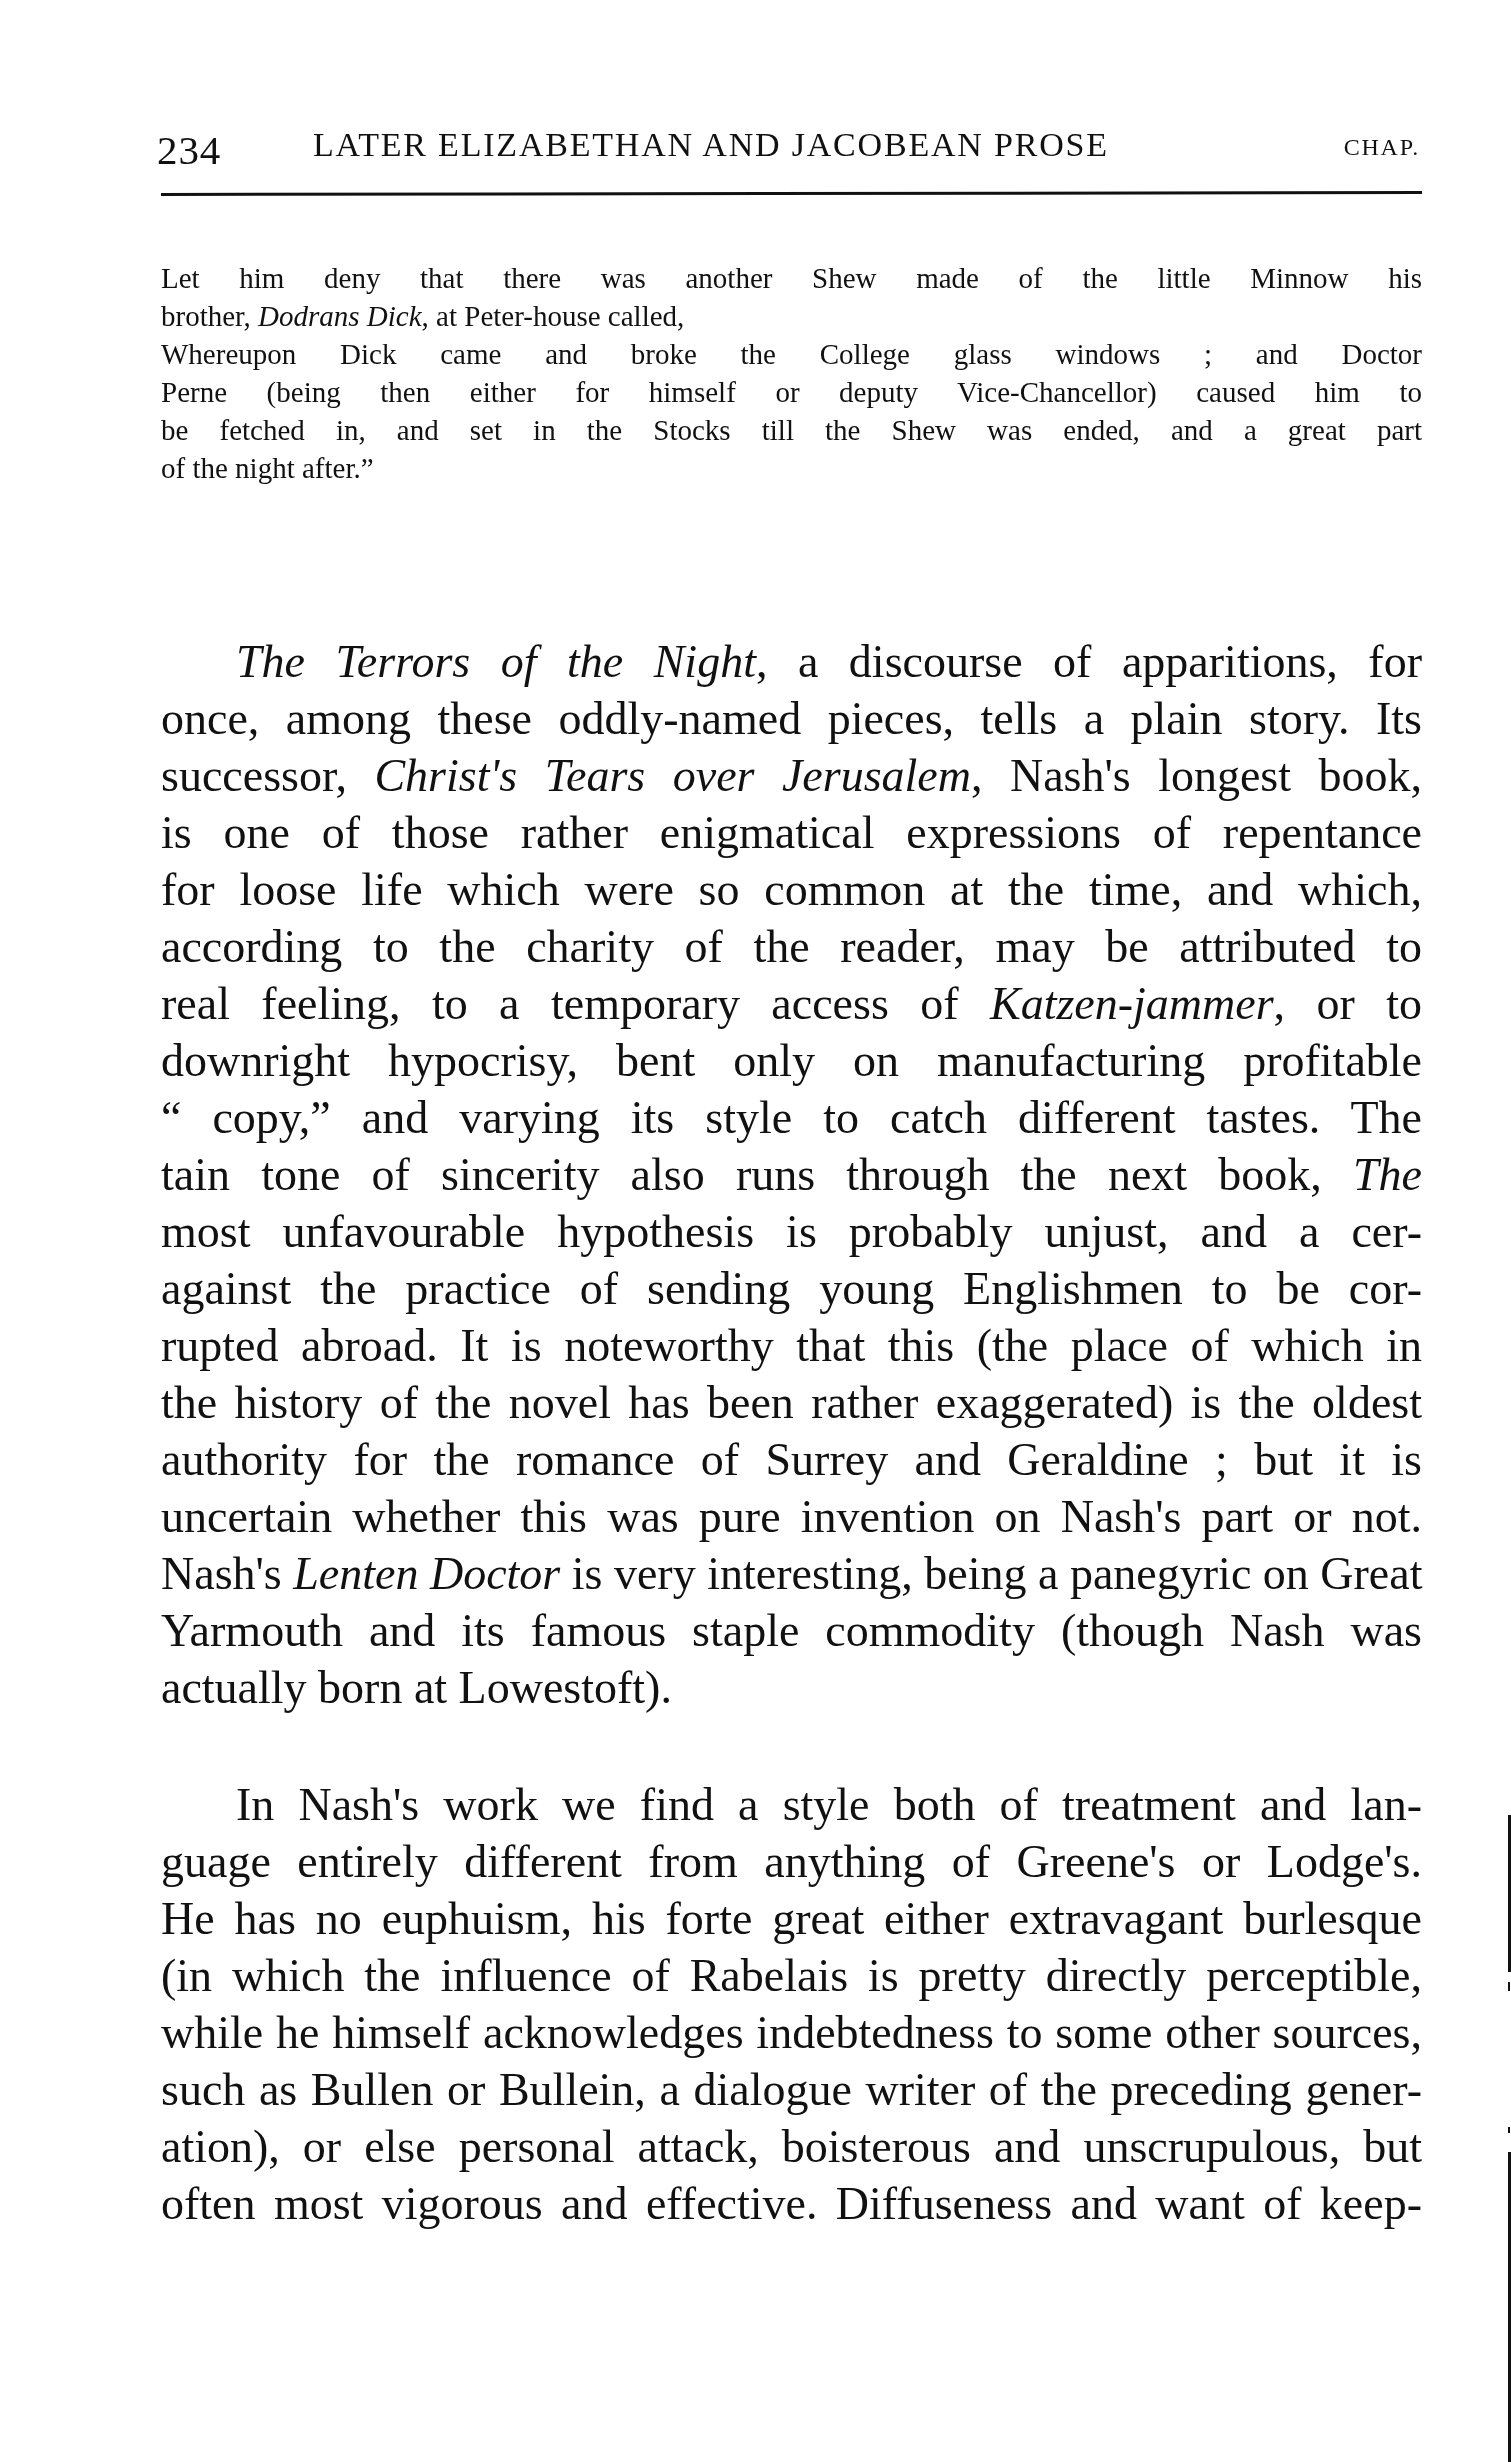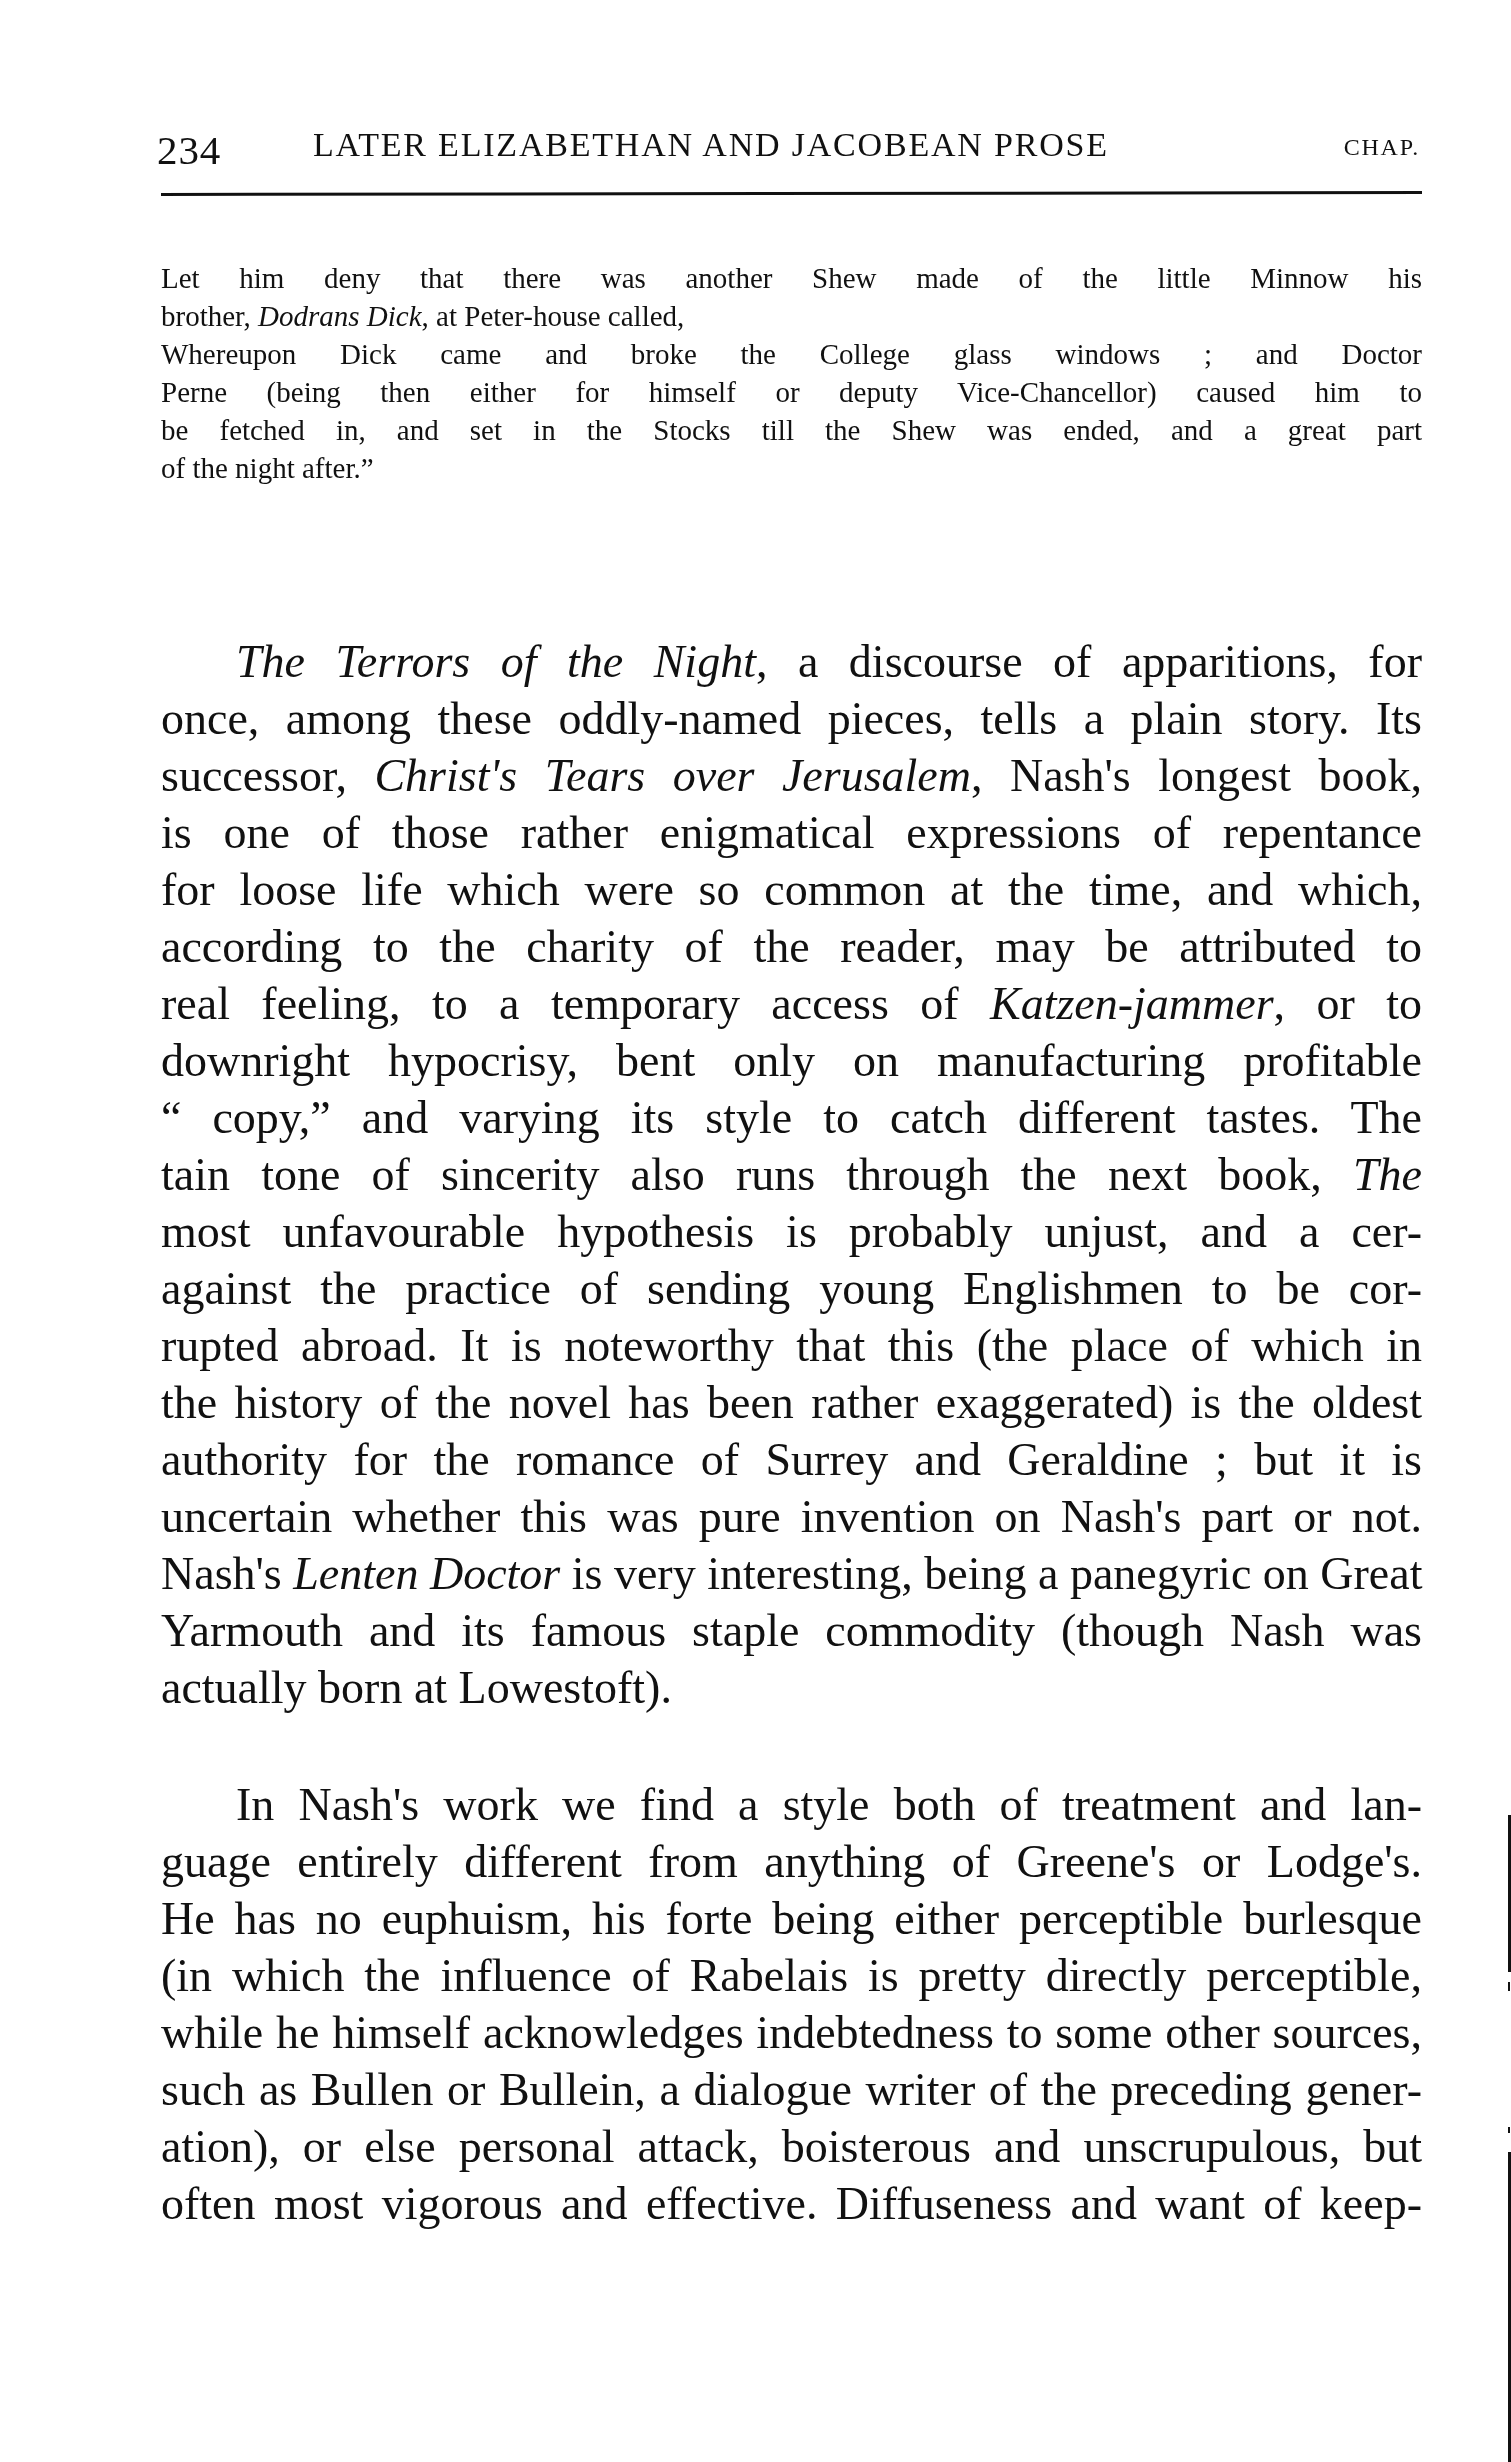--- a/index.html
+++ b/index.html
@@ -71,21 +71,21 @@
       <div class="line just"><span>the history of the novel has been rather exaggerated) is the oldest</span></div>
       <div class="line just"><span>authority for the romance of Surrey and Geraldine ; but it is</span></div>
       <div class="line just"><span>uncertain whether this was pure invention on Nash's part or not.</span></div>
       <div class="line just"><span>Nash's </span><i>Lenten Doctor</i><span> is very interesting, being a panegyric on Great</span></div>
       <div class="line just"><span>Yarmouth and its famous staple commodity (though Nash was</span></div>
       <div class="line last"><span>actually born at Lowestoft).</span></div>
     </div>
   <div class="body body2" id="para1">
       <div class="line just indent"><span>In Nash's work we find a style both of treatment and lan-</span></div>
       <div class="line just"><span>guage entirely different from anything of Greene's or Lodge's.</span></div>
-      <div class="line just"><span>He has no euphuism, his forte being either perceptible burlesque</span></div>
+      <div class="line just"><span>He has no euphuism, his forte great either extravagant burlesque</span></div>
       <div class="line just"><span>(in which the influence of Rabelais is pretty directly perceptible,</span></div>
       <div class="line just"><span>while he himself acknowledges indebtedness to some other sources,</span></div>
       <div class="line just"><span>such as Bullen or Bullein, a dialogue writer of the preceding gener-</span></div>
       <div class="line just"><span>ation), or else personal attack, boisterous and unscrupulous, but</span></div>
       <div class="line just"><span>often most vigorous and effective.  Diffuseness and want of keep-</span></div>
     </div>
 
   <div class="bar" style="left:1508px;top:1815px;width:3.7px;height:157px;"></div>
   <div class="bar" style="left:1508px;top:1982px;width:1.8px;height:9.2px;"></div>
   <div class="bar" style="left:1508px;top:2127px;width:1.8px;height:5.5px;"></div>

